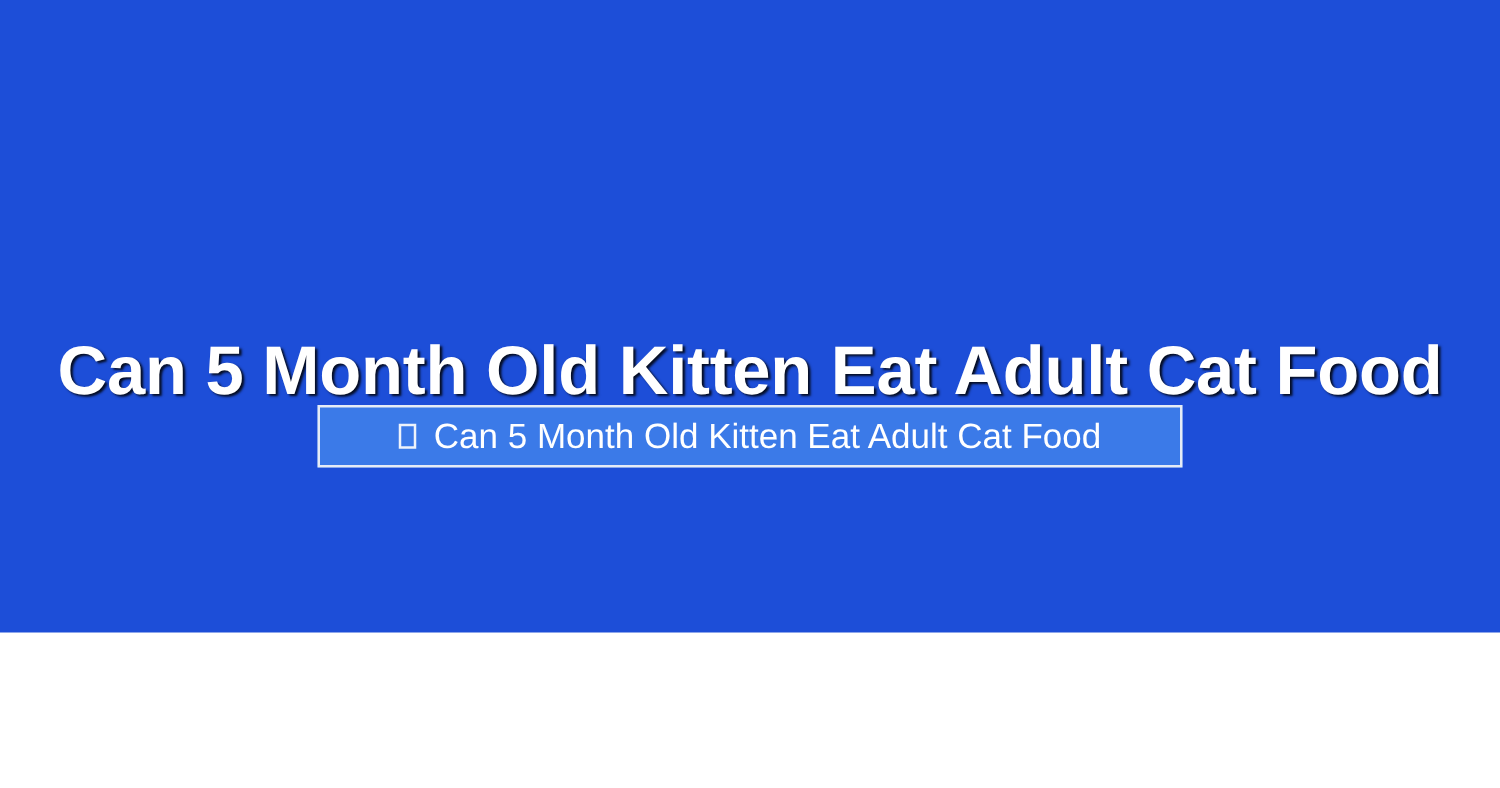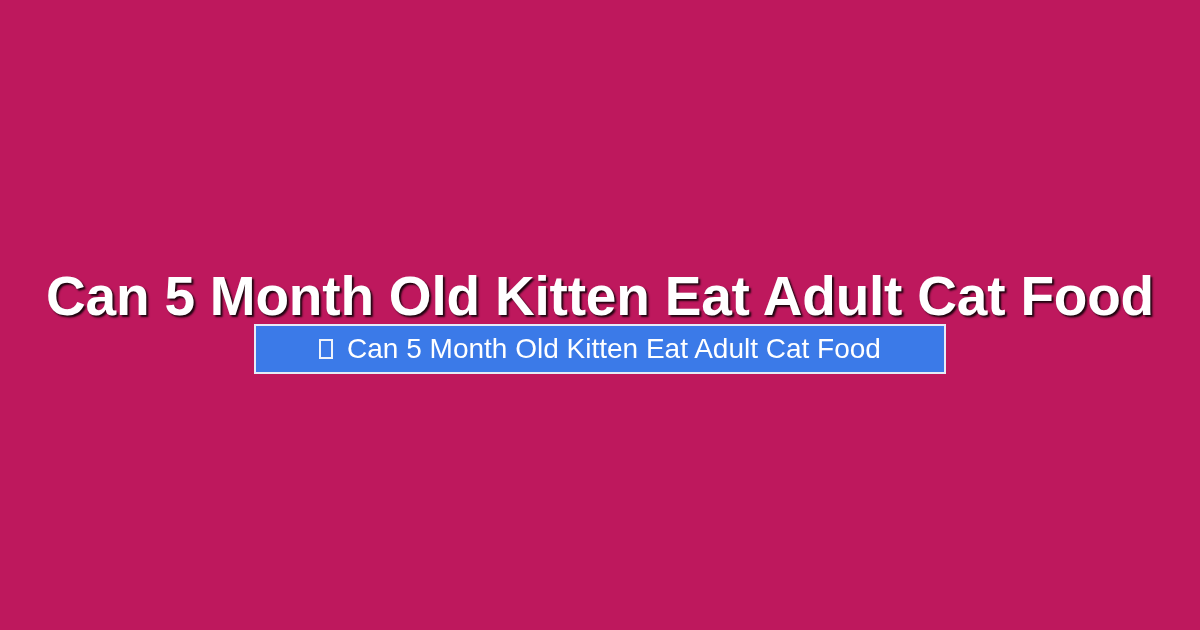--- a/index.html
+++ b/index.html
@@ -10,22 +10,22 @@
   body {
     width: 1200px;
     height: 630px;
     overflow: hidden;
     font-family: "Liberation Sans", sans-serif;
   }
 
   #og-card {
     position: relative;
     width: 1200px;
-    height: 630px;
-    background: #be185d;
+    height: 506px;
+    background: #1d4ed8;
     display: flex;
     flex-direction: column;
     align-items: center;
     justify-content: flex-start;
     box-sizing: border-box;
   }
 
   
   #headline {
     position: absolute;

